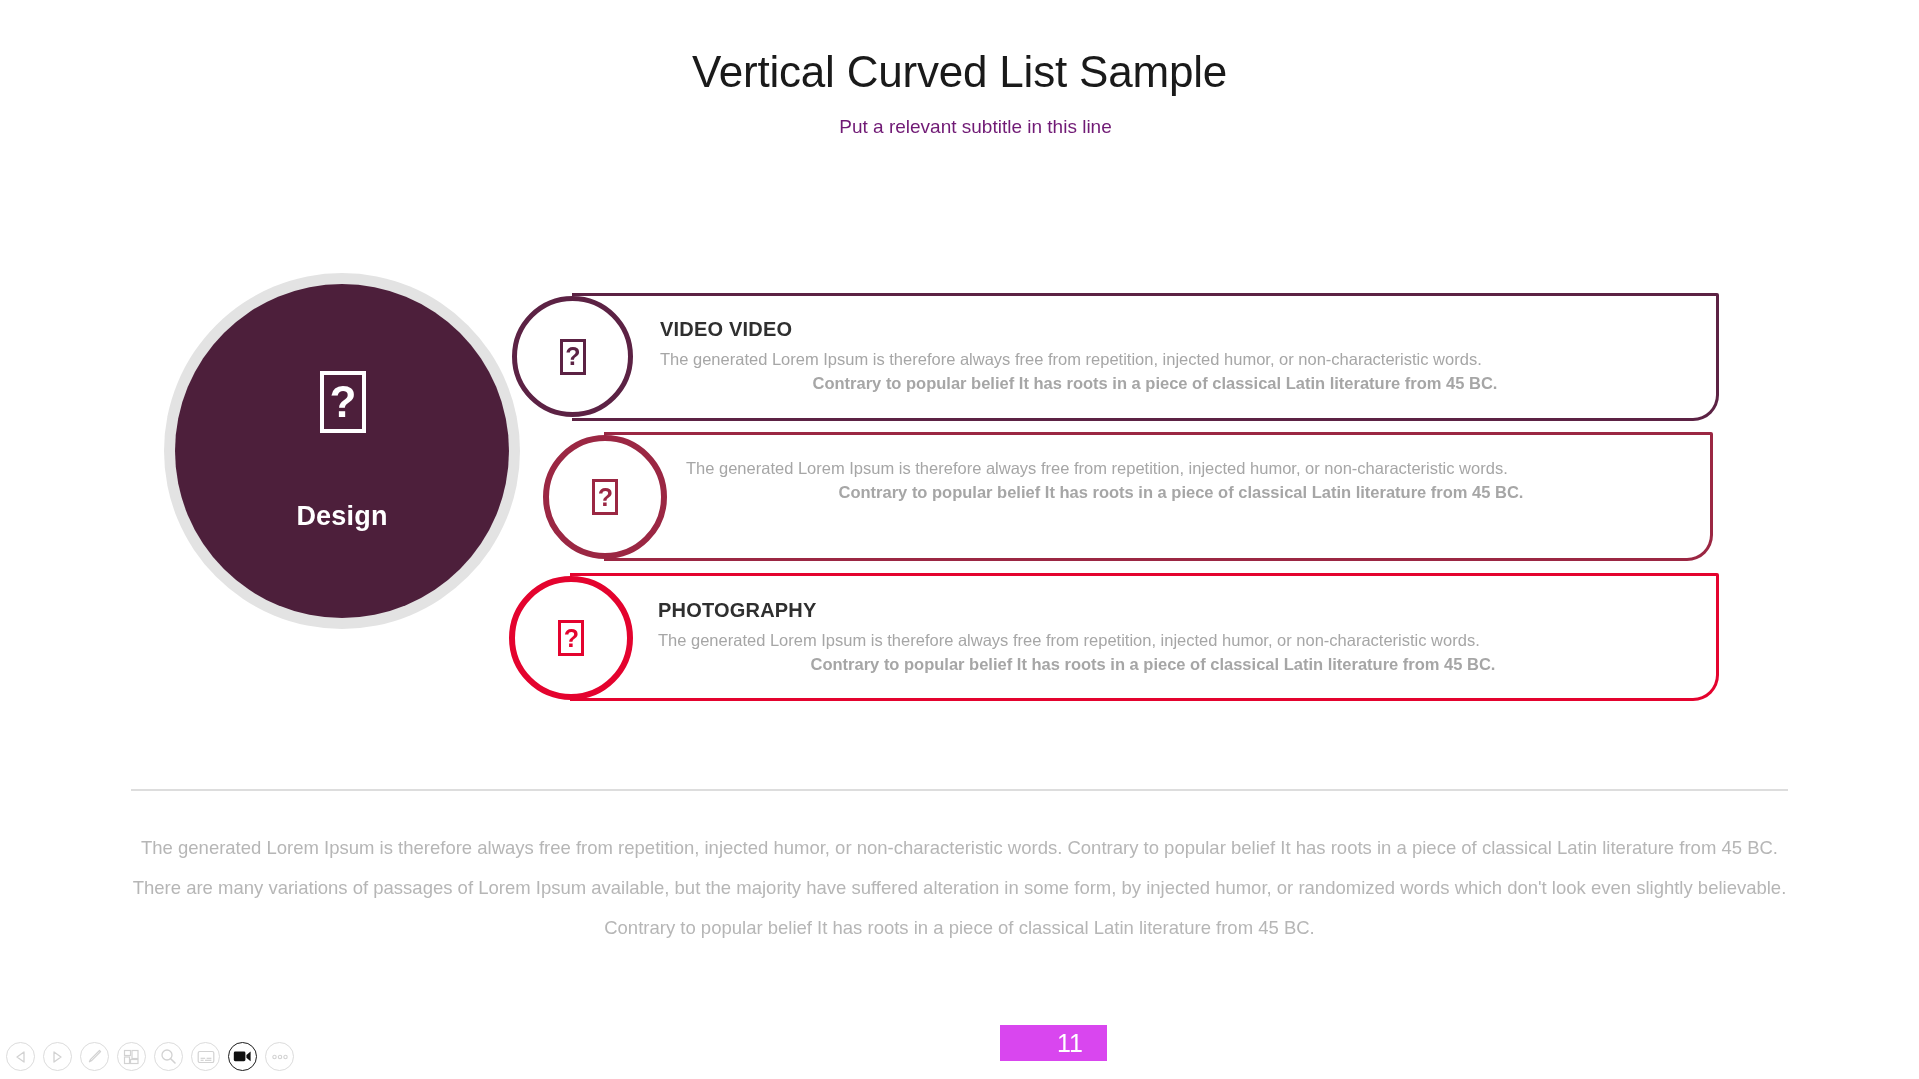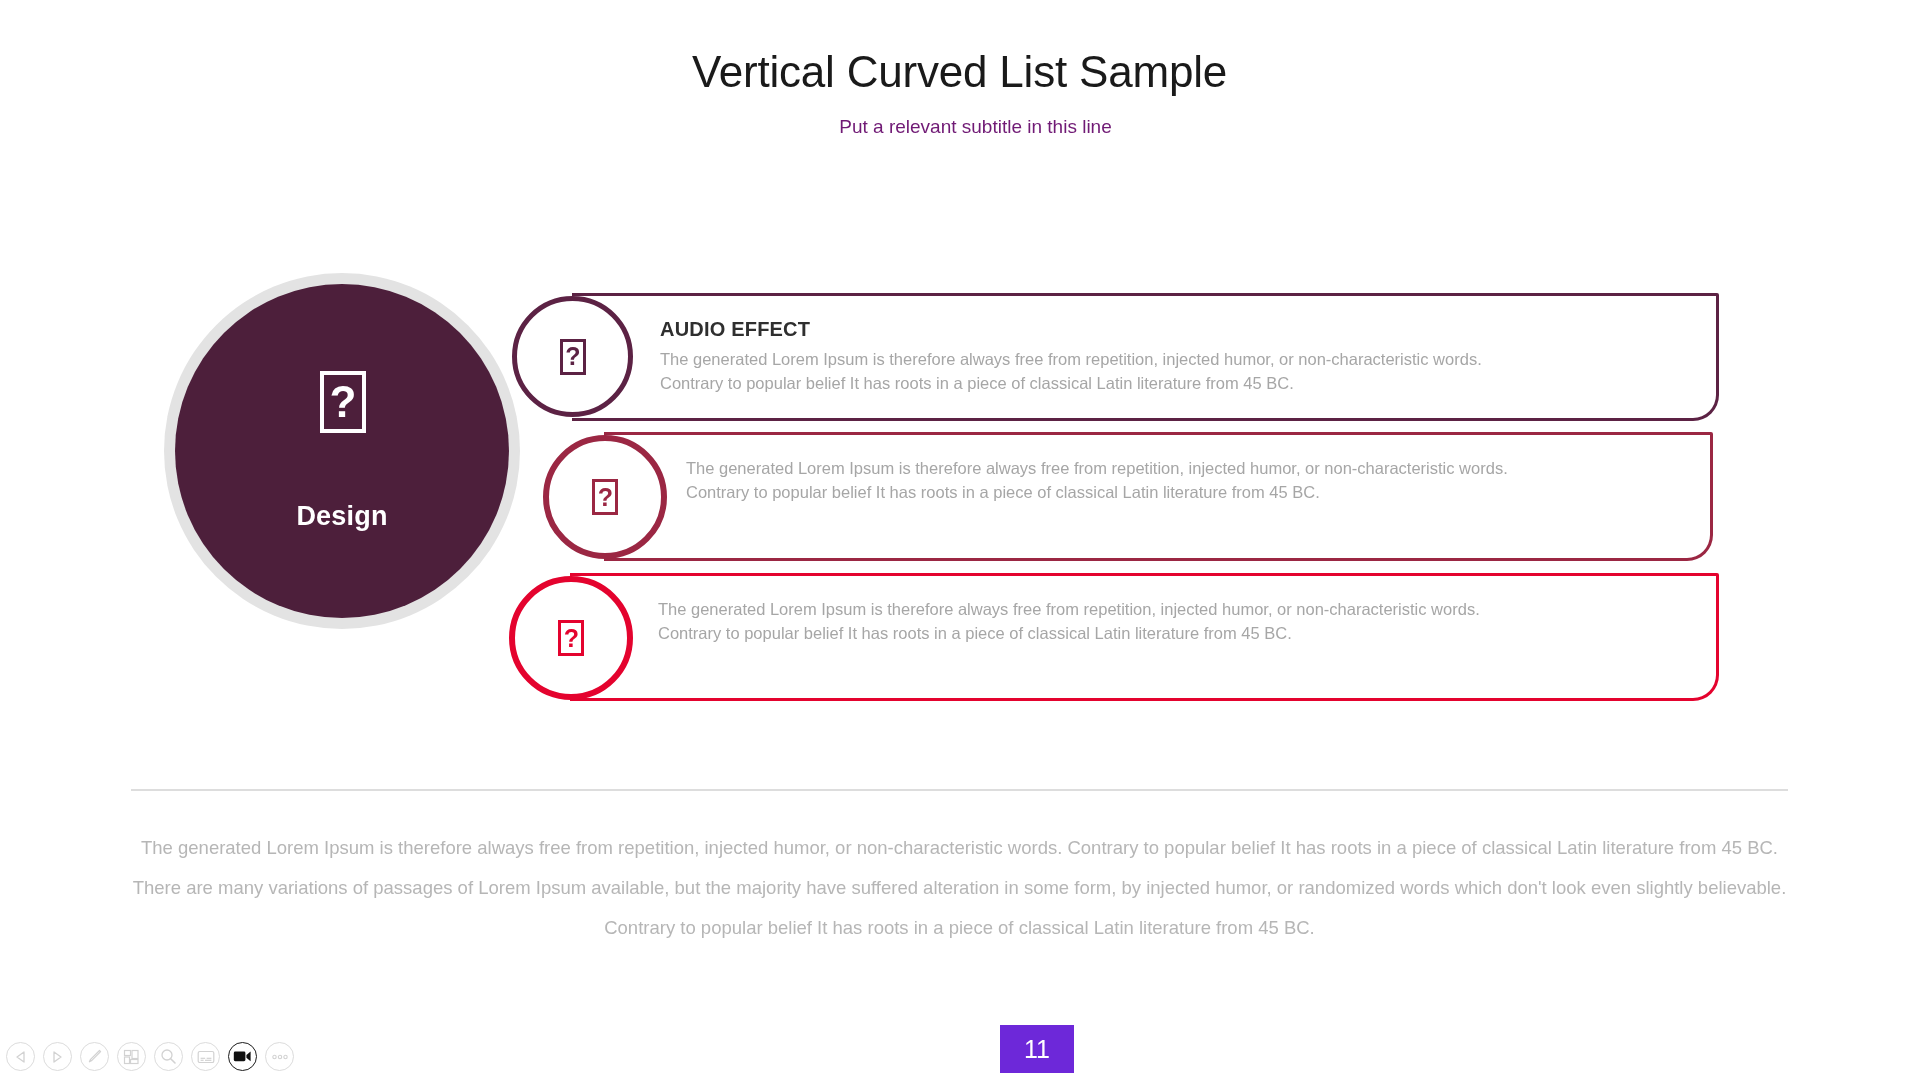--- a/index.html
+++ b/index.html
@@ -134,21 +134,21 @@
   }
   .row-desc {
     font-family: "Liberation Sans", sans-serif;
     font-size: 16.5px;
     font-weight: 400;
     color: #a6a6a6;
     line-height: 24px;
     text-align: justify;
     margin: 0;
   }
-  .row-desc span.l2 { display: block; text-align: left; }
+  .row-desc span.l2 { display: block; text-align: center; font-weight: bold; }
 
   
   .node {
     position: absolute;
     border-radius: 50%;
     background: #ffffff;
     box-sizing: border-box;
     display: flex;
     align-items: center;
     justify-content: center;
@@ -223,30 +223,31 @@
     color: #111111;
   }
   .tb-btn svg { display: block; }
 
   
   #page-badge {
     position: absolute;
     left: 1000px;
     top: 1025px;
     width: 74px;
-    height: 48px;
-    background: #6d28d9;
+    height: 36px;
+    background: #d946ef;
     color: #ffffff;
     display: flex;
     align-items: center;
     justify-content: center;
     font-family: "Liberation Sans", sans-serif;
     font-size: 25px;
     font-weight: 400;
     line-height: 1;
+    padding-left: 33px;
   }
 </style>
 </head>
 <body>
 
 <div id="slide-title">Vertical Curved List Sample</div>
 <div id="slide-subtitle">Put a relevant subtitle in this line</div>
 
 <div id="diagram">
 
@@ -256,21 +257,21 @@
     <div class="hub-label">Design</div>
   </div>
 
   <div class="row">
     <div class="row-box" style="left:572px; top:293px; width:1147px; height:128px; border-color:#5c2244;"></div>
     <div class="mask" style="left:566px; top:296px; width:24px; height:122px;"></div>
     <div class="node" style="left:512px; top:296px; width:121px; height:121px; border:5px solid #5c2244; color:#5c2244;">
       <div class="node-icon">?</div>
     </div>
     <div class="row-text" style="left:660px; top:316px; width:990px;">
-      <p class="row-title">AUDIO EFFECT</p>
+      <p class="row-title">VIDEO VIDEO</p>
       <p class="row-desc"><span>The generated Lorem Ipsum is therefore always free from repetition, injected humor, or non-characteristic words.</span><span class="l2">Contrary to popular belief It has roots in a piece of classical Latin literature from 45 BC.</span></p>
     </div>
   </div>
 
   <div class="row">
     <div class="row-box" style="left:604px; top:432px; width:1109px; height:129px; border-color:#9b2743;"></div>
     <div class="mask" style="left:598px; top:435px; width:24px; height:123px;"></div>
     <div class="node" style="left:543px; top:435px; width:124px; height:124px; border:6px solid #9b2743; color:#9b2743;">
       <div class="node-icon">?</div>
     </div>
@@ -279,20 +280,21 @@
     </div>
   </div>
 
   <div class="row">
     <div class="row-box" style="left:570px; top:573px; width:1149px; height:128px; border-color:#e4032e;"></div>
     <div class="mask" style="left:564px; top:576px; width:24px; height:122px;"></div>
     <div class="node" style="left:509px; top:576px; width:124px; height:124px; border:6px solid #e4032e; color:#e4032e;">
       <div class="node-icon">?</div>
     </div>
     <div class="row-text" style="left:658px; top:597px; width:990px;">
+      <p class="row-title">PHOTOGRAPHY</p>
       <p class="row-desc"><span>The generated Lorem Ipsum is therefore always free from repetition, injected humor, or non-characteristic words.</span><span class="l2">Contrary to popular belief It has roots in a piece of classical Latin literature from 45 BC.</span></p>
     </div>
   </div>
 
 </div>
 
 <div id="divider"></div>
 <div id="footer-paragraph">The generated Lorem Ipsum is therefore always free from repetition, injected humor, or non-characteristic words. Contrary to popular belief It has roots in a piece of classical Latin literature from 45 BC. There are many variations of passages of Lorem Ipsum available, but the majority have suffered alteration in some form, by injected humor, or randomized words which don't look even slightly believable. Contrary to popular belief It has roots in a piece of classical Latin literature from 45 BC.</div>
 
 <div id="toolbar">

